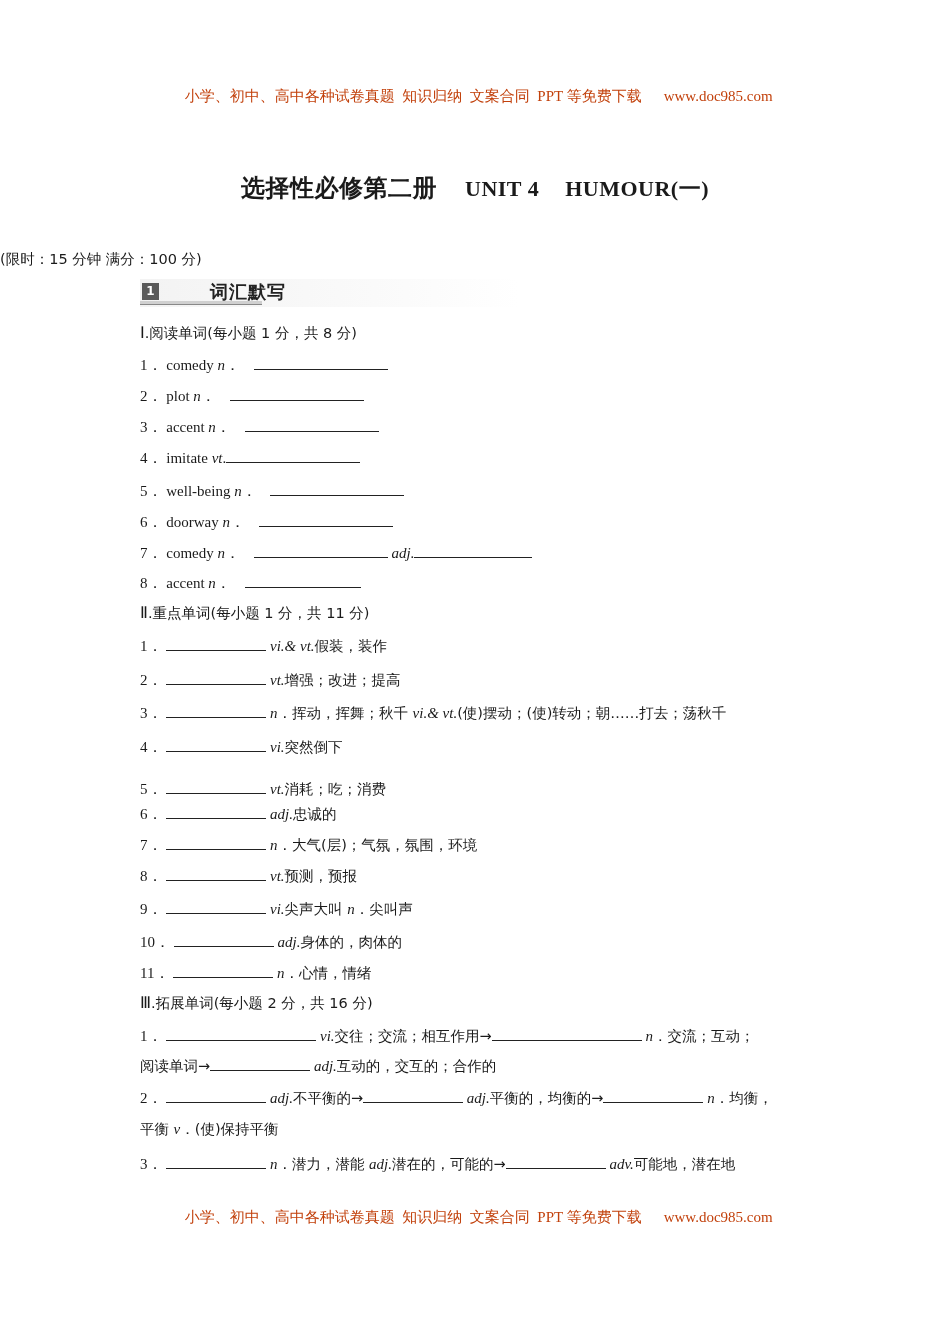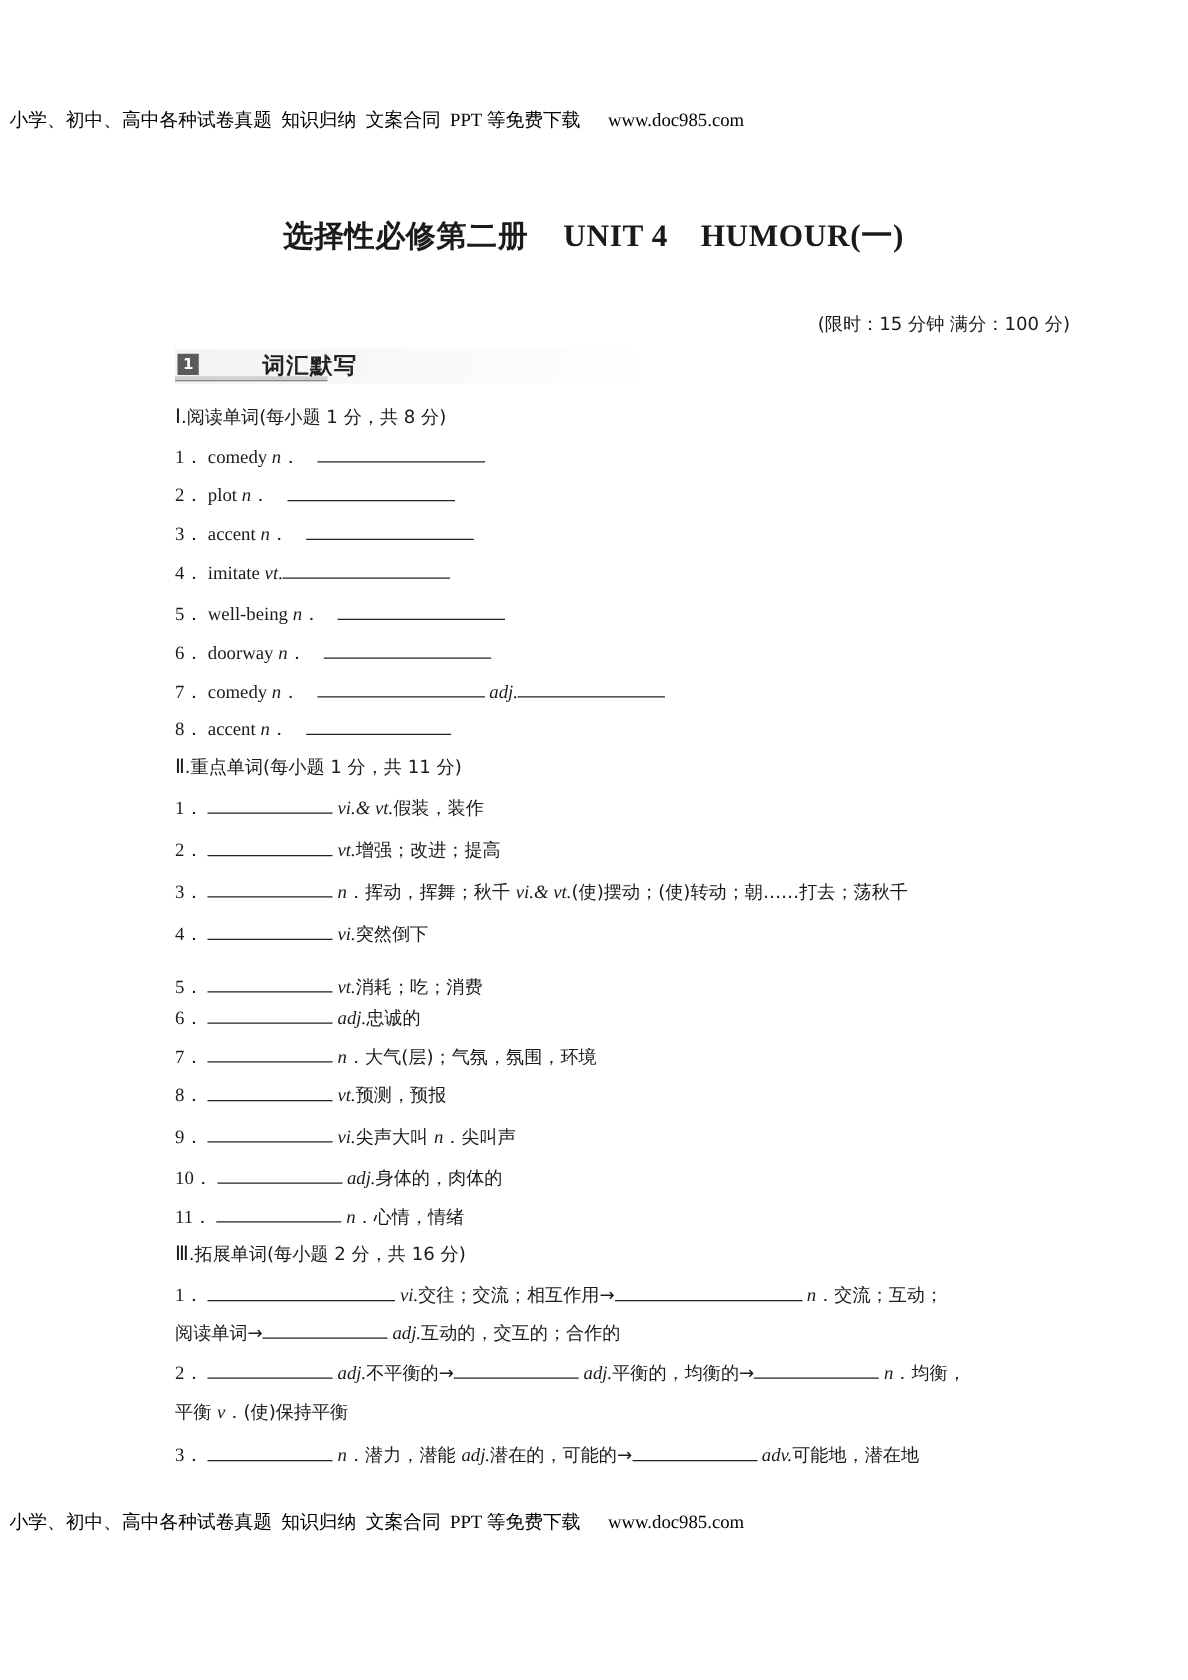--- a/index.html
+++ b/index.html
@@ -1,25 +1,25 @@
 <!DOCTYPE html>
 <html><head>
 <meta charset="utf-8">
 <style>
   html, body { margin: 0; padding: 0; background: #ffffff; }
   body { width: 950px; height: 1344px; position: relative; overflow: hidden;
          font-family: "Liberation Serif", "DejaVu Serif", serif; color: #1a1a1a; }
   .abs { position: absolute; }
-  .banner { left: 0; width: 950px; font-size: 15px; color: #000000; white-space: pre; }
+  .banner { left: 0; width: 950px; text-align: center; font-size: 15px; color: #c2410c; white-space: pre; }
   .banner .url { margin-left: 22px; }
   .title { left: 0; width: 950px; top: 172px; text-align: center; font-size: 24px; font-weight: bold;
            font-family: "DejaVu Sans", "Liberation Sans", sans-serif; letter-spacing: 0.5px; }
-  .title .en { font-family: "Liberation Serif", serif; font-weight: bold; font-size: 25px; margin-left: 28px; }
+  .title .en { font-family: "Liberation Serif", serif; font-weight: bold; font-size: 22px; margin-left: 28px; }
   .title .en2 { margin-left: 26px; }
-  .subtitle { left: 0; width: 856px; top: 250px; text-align: right; font-size: 15px; }
+  .subtitle { left: 0; width: 856px; top: 250px; text-align: left; font-size: 15px; }
   .sec-head { left: 140px; top: 279px; width: 380px; height: 28px; background: linear-gradient(to right, #f3f3f3, #fbfbfb 70%, #ffffff); }
   .sec-head .badge { position: absolute; left: 2px; top: 4px; width: 17px; height: 17px; background: #5a5a5a; color: #fff;
                      font: bold 12px "DejaVu Sans", sans-serif; text-align: center; line-height: 17px; }
   .sec-head .label { position: absolute; left: 30px; top: 1px; font: bold 18px "DejaVu Sans", sans-serif; color: #222; letter-spacing: 1px; margin-left: 40px; }
   .sec-head .under { position: absolute; left: 0; top: 22px; width: 122px; height: 3px; background: #d0d0d0; border-bottom: 1px solid #888; }
   .line { left: 140px; font-size: 15px; white-space: nowrap; }
   .line i { font-style: italic; }
   .blank { display: inline-block; border-bottom: 1px solid #222; height: 14px; vertical-align: baseline; }
   .num { display: inline-block; }
   .cn { font-family: "DejaVu Sans", sans-serif; font-size: 14.5px; }

